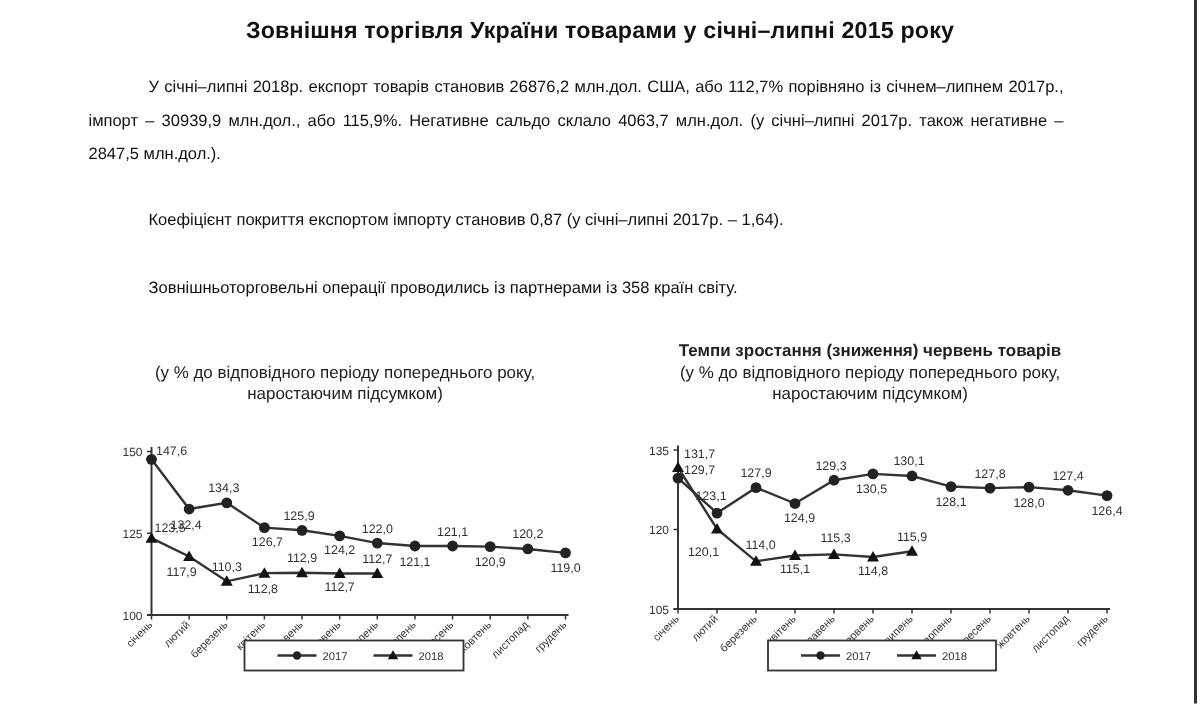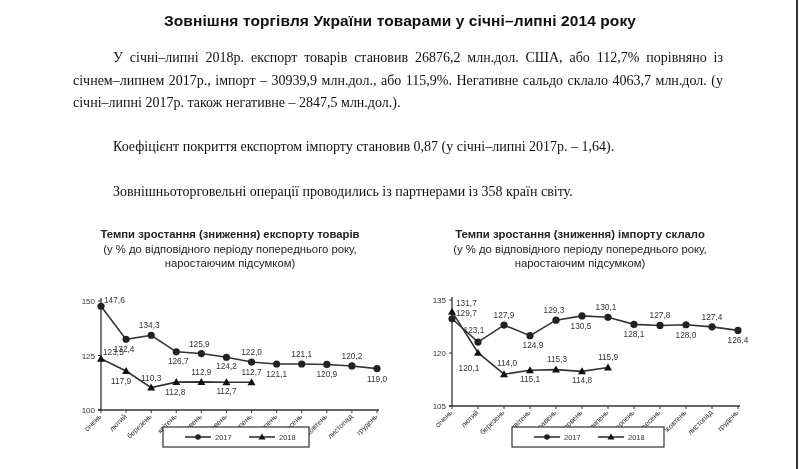--- a/index.html
+++ b/index.html
@@ -1,52 +1,52 @@
 <!DOCTYPE html>
 <html><head>
 <meta charset="utf-8">
 <style>
   html, body { margin:0; padding:0; background:#ffffff; }
   body { width:800px; height:469px; position:relative; overflow:hidden;
          font-family:"Liberation Sans", "DejaVu Sans", sans-serif; color:#111; }
   .title { position:absolute; left:0; top:12px; width:800px; text-align:center;
            font-weight:bold; font-size:15.5px; letter-spacing:0.1px; }
-  .para { position:absolute; left:73px; width:650px; font-size:14px; line-height:22.5px;
-          text-align:justify; font-family:Liberation Serif, serif; }
+  .para { position:absolute; left:59px; width:650px; font-size:11px; line-height:22.5px;
+          text-align:justify; font-family:Liberation Sans, sans-serif; }
   .para .ind { display:inline-block; width:40px; }
   .p1 { top:47px; }
   .p2 { top:136px; }
   .p3 { top:181px; }
   .right-rule { position:absolute; left:796px; top:0; width:2px; height:469px; background:#333; }
   .chart-title { position:absolute; text-align:center; font-size:11.3px; line-height:14.5px; color:#222; }
   .chart-title b { font-weight:bold; }
   svg { position:absolute; left:0; top:0; }
   .lbl { font-family:"Liberation Sans", sans-serif; font-size:8.3px; fill:#333; }
   .tick { font-family:"Liberation Sans", sans-serif; font-size:8px; fill:#333; }
   .mon { font-family:"Liberation Sans", sans-serif; font-size:7.3px; fill:#333; }
   .leg { font-family:"Liberation Sans", sans-serif; font-size:7.5px; fill:#333; }
 </style>
 </head>
 <body>
 
 <div class="right-rule"></div>
 
-<div class="title">Зовнішня торгівля України товарами у січні–липні 2014 року</div>
+<div class="title">Зовнішня торгівля України товарами у січні–липні 2015 року</div>
 
 <div class="para p1"><span class="ind"></span><span>У січні–липні 2018р. експорт товарів становив 26876,2 млн.дол. США, або 112,7% порівняно із січнем–липнем 2017р., імпорт – 30939,9 млн.дол., або 115,9%. Негативне сальдо склало 4063,7 млн.дол. (у січні–липні 2017р. також негативне – 2847,5 млн.дол.).</span></div>
 <div class="para p2"><span class="ind"></span><span>Коефіцієнт покриття експортом імпорту становив 0,87 (у січні–липні 2017р. – 1,64).</span></div>
 <div class="para p3" style="top:181px"><span class="ind"></span><span>Зовнішньоторговельні операції проводились із партнерами із 358 країн світу.</span></div>
 
 <div class="chart-title" style="left:60px; top:227px; width:340px;">
-  <b>Темпи зростання (зниження) експорту товарів</b><br>
+  <br>
   <span>(у % до відповідного періоду попереднього року,</span><br>
   <span>наростаючим підсумком)</span>
 </div>
 <div class="chart-title" style="left:410px; top:227px; width:340px;">
-  <b>Темпи зростання (зниження) імпорту склало</b><br>
+  <b>Темпи зростання (зниження) червень товарів</b><br>
   <span>(у % до відповідного періоду попереднього року,</span><br>
   <span>наростаючим підсумком)</span>
 </div>
 
 <svg id="charts-svg" width="800" height="469">
     <g>
       <line x1="101" y1="298" x2="101" y2="410" stroke="#333" stroke-width="1.3"></line>
       <line x1="98" y1="410" x2="379" y2="410" stroke="#333" stroke-width="1.3"></line>
       <line x1="98" y1="410" x2="101" y2="410" stroke="#333" stroke-width="1"></line>
       <text x="95" y="413" class="tick" text-anchor="end">100</text>

